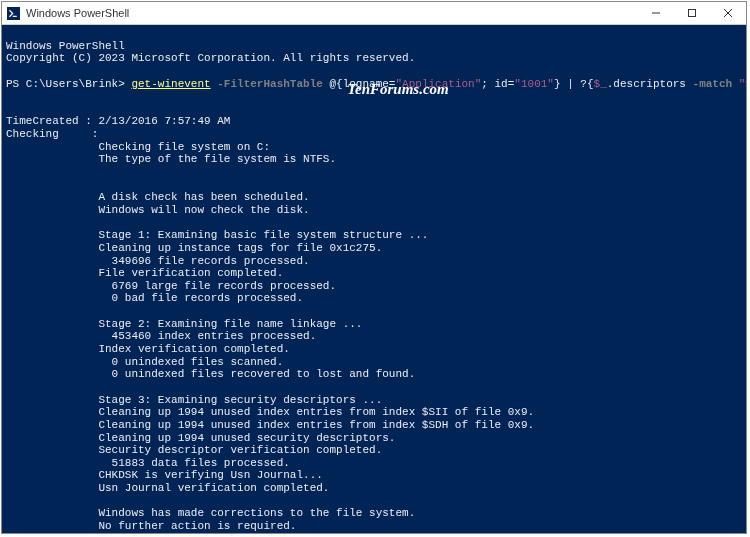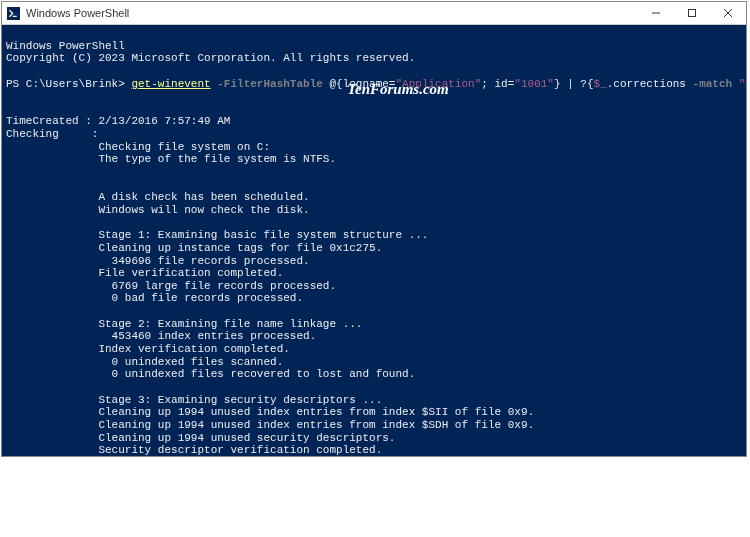--- a/index.html
+++ b/index.html
@@ -7,21 +7,21 @@
     padding: 0;
     background: #fff;
     font-family: Consolas, "Courier New", monospace;
     font-size: 11px;
     width: 750px;
     height: 537px;
     overflow: hidden;
   }
   .window {
     width: 746px;
-    height: 456px;
+    height: 533px;
     border: 1px solid #888;
     margin: 1px;
     box-sizing: border-box;
     display: flex;
     flex-direction: column;
   }
   .titlebar {
     background: #fff;
     height: 22px;
     display: flex;
@@ -116,21 +116,21 @@
             <line x1="9" y1="1" x2="1" y2="9" stroke="#333" stroke-width="1"></line>
           </svg>
       </div>
     </div>
   </div>
 
   <div class="terminal">
 <span>Windows PowerShell</span>
 <span>Copyright (C) 2023 Microsoft Corporation. All rights reserved.</span>
 
-<span>PS C:\Users\Brink&gt; </span><span class="c-cmd">get-winevent</span><span class="c-param"> -FilterHashTable</span><span> @{logname=</span><span class="c-str">"Application"</span><span>; id=</span><span class="c-num">"1001"</span><span>} | ?{</span><span class="c-str">$_</span><span>.corrections</span><span class="c-param"> -match</span><span> </span><span class="c-str">"wininit"</span>
+<span>PS C:\Users\Brink&gt; </span><span class="c-cmd">get-winevent</span><span class="c-param"> -FilterHashTable</span><span> @{logname=</span><span class="c-str">"Application"</span><span>; id=</span><span class="c-num">"1001"</span><span>} | ?{</span><span class="c-str">$_</span><span>.descriptors</span><span class="c-param"> -match</span><span> </span><span class="c-str">"wininit"</span>
 
 
 <span>TimeCreated : 2/13/2016 7:57:49 AM</span>
 <span>Checking     : </span>
 <div id="body-lines">              Checking file system on C:
               The type of the file system is NTFS.
               
               
               A disk check has been scheduled.
               Windows will now check the disk.

